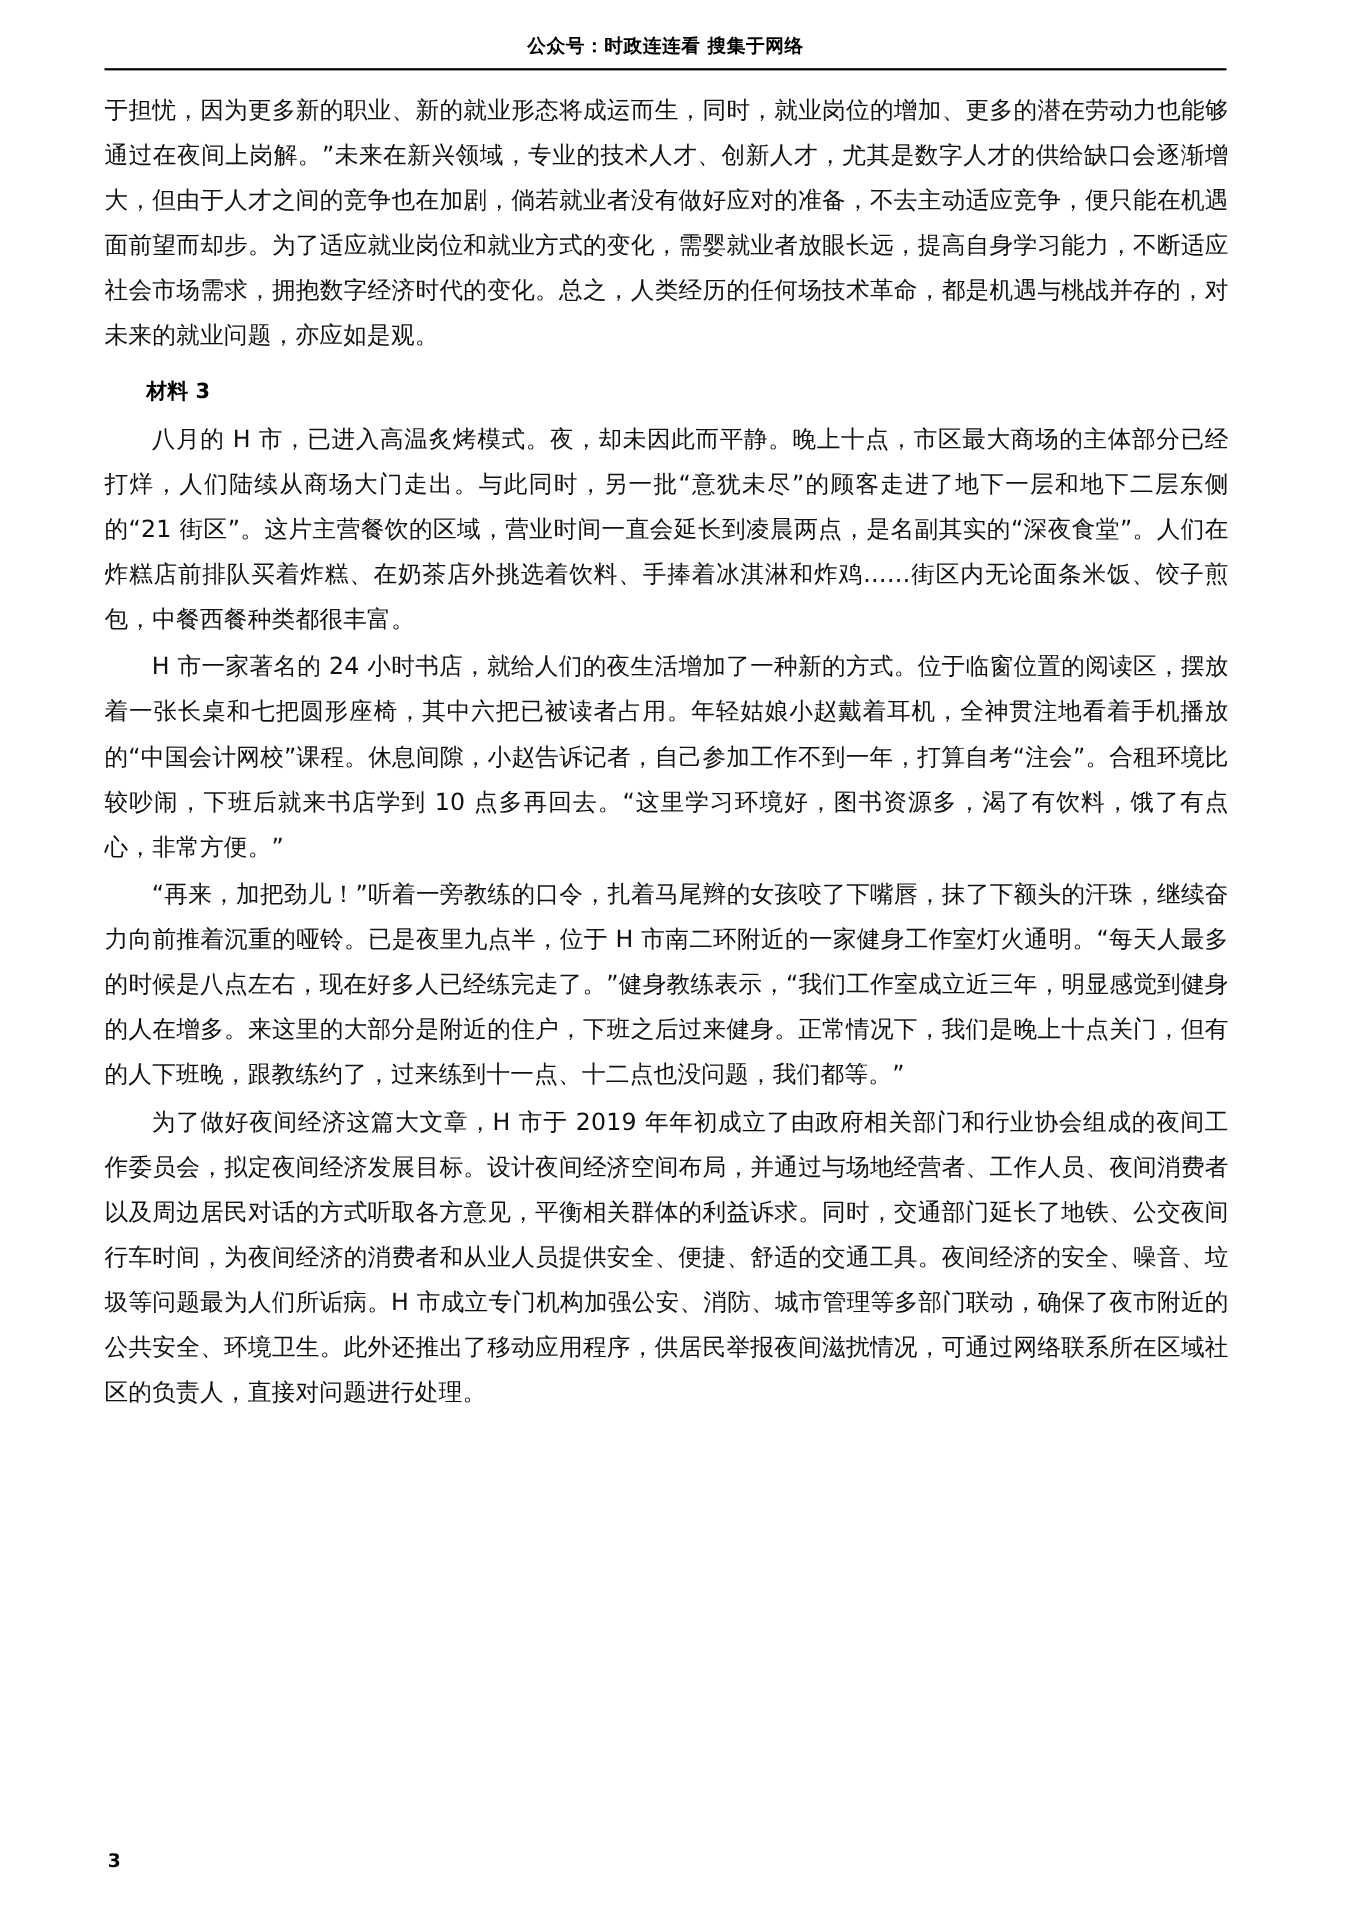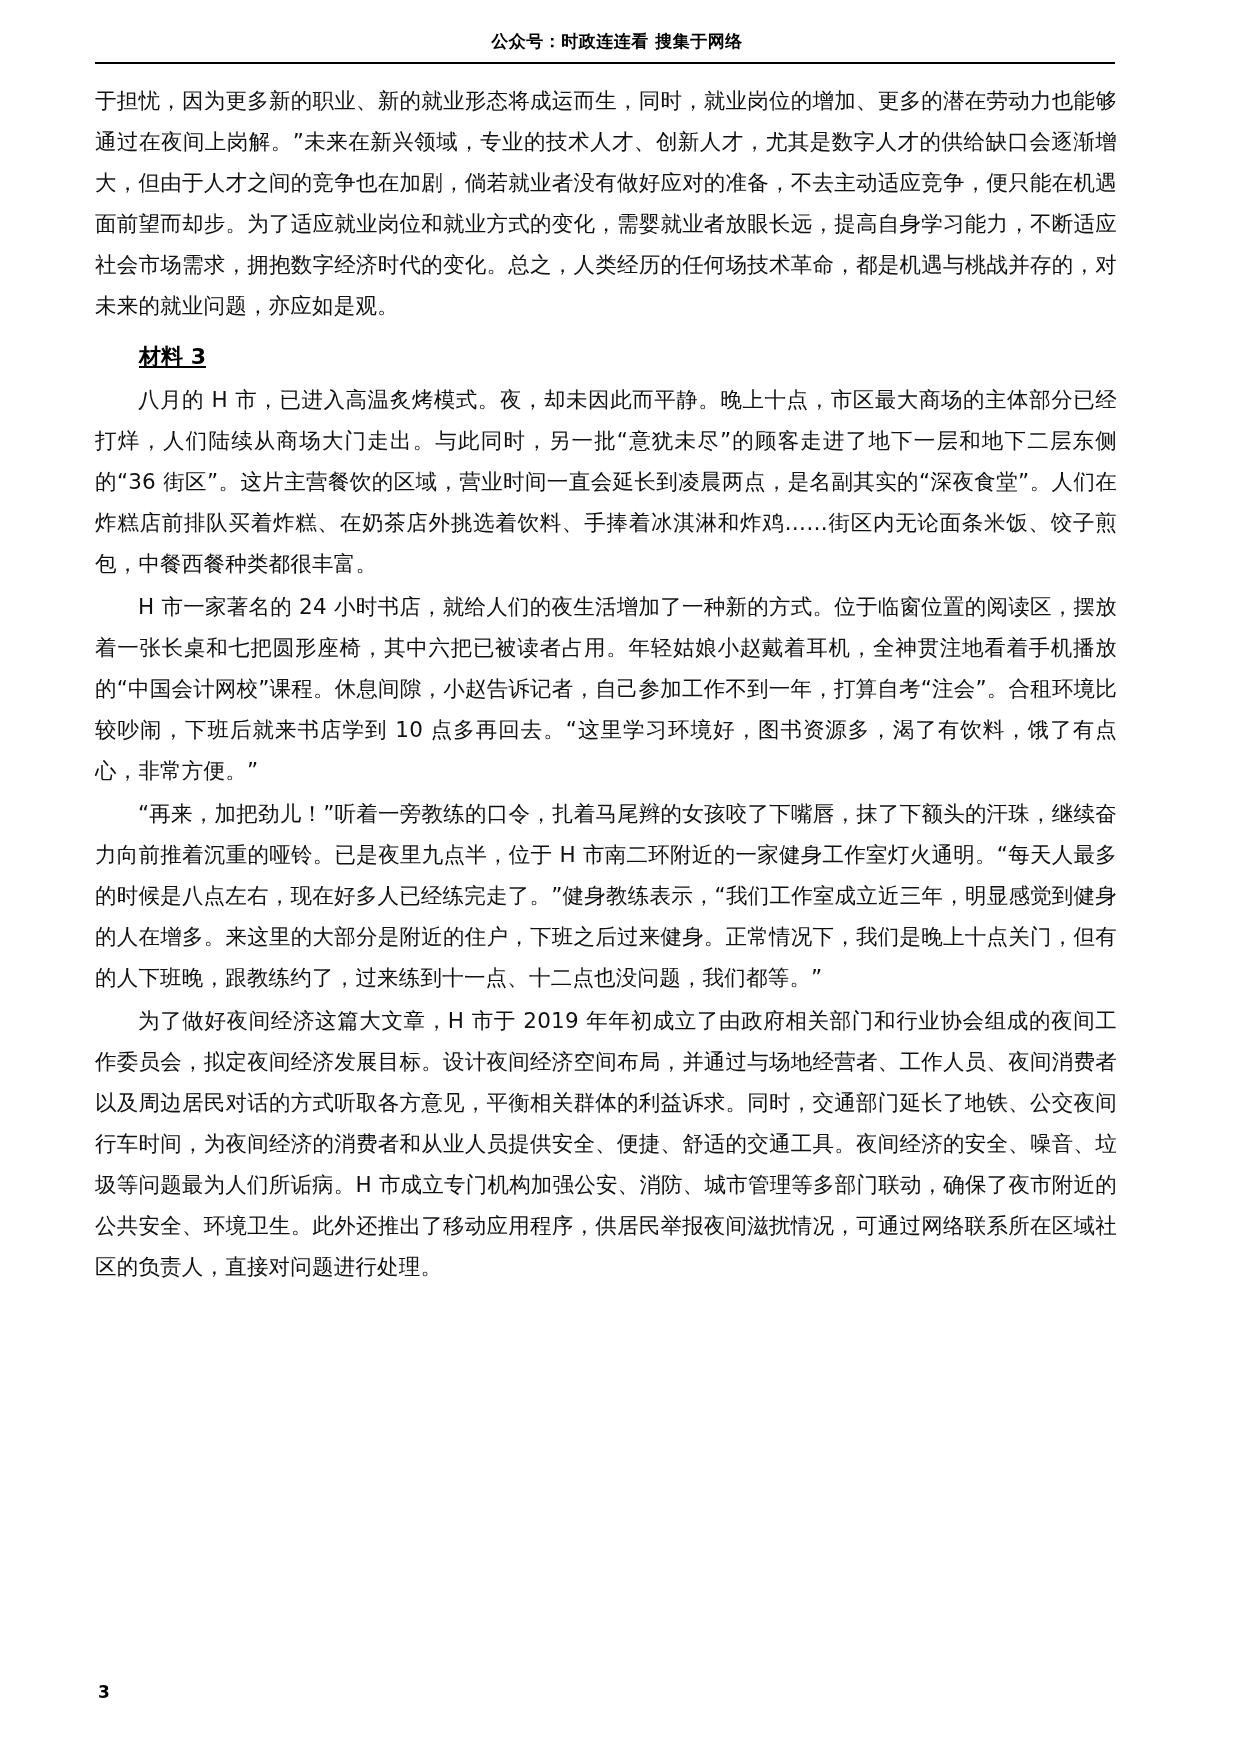--- a/index.html
+++ b/index.html
@@ -16,21 +16,21 @@
     height: 1754px;
     position: relative;
     background: #ffffff;
     box-sizing: border-box;
     padding: 0;
     overflow: hidden;
   }
   .header {
     position: absolute;
     top: 30px;
-    left: 107px;
+    left: 95px;
     width: 1020px;
     text-align: center;
   }
   .header-text {
     font-size: 17px;
     font-weight: bold;
     letter-spacing: 0.5px;
     color: #000000;
     font-family: "DejaVu Sans", "Liberation Sans", sans-serif;
   }
@@ -56,27 +56,26 @@
     text-justify: inter-ideograph;
     color: #111111;
     font-family: "DejaVu Sans", "Liberation Sans", sans-serif;
     letter-spacing: 0.2px;
   }
   p.indent {
     text-indent: 2em;
   }
   .section-title {
     margin: 10px 0 2px 0;
-    font-size: 22px;
+    font-size: 19px;
     line-height: 41px;
     font-weight: bold;
     text-indent: 2em;
     font-family: "DejaVu Sans", "Liberation Sans", sans-serif;
     color: #000000;
-    text-decoration: underline;
   }
   .page-number {
     position: absolute;
     left: 98px;
     bottom: 52px;
     font-size: 17px;
     font-weight: bold;
     color: #000000;
     font-family: "DejaVu Sans", "Liberation Sans", sans-serif;
   }
@@ -90,21 +89,21 @@
     <span class="header-text">公众号：时政连连看  搜集于网络</span>
   </div>
   <div class="header-rule"></div>
 
   <div class="content">
 
     <p class="para">于担忧，因为更多新的职业、新的就业形态将成运而生，同时，就业岗位的增加、更多的潜在劳动力也能够通过在夜间上岗解。”未来在新兴领域，专业的技术人才、创新人才，尤其是数字人才的供给缺口会逐渐增大，但由于人才之间的竞争也在加剧，倘若就业者没有做好应对的准备，不去主动适应竞争，便只能在机遇面前望而却步。为了适应就业岗位和就业方式的变化，需婴就业者放眼长远，提高自身学习能力，不断适应社会市场需求，拥抱数字经济时代的变化。总之，人类经历的任何场技术革命，都是机遇与桃战并存的，对未来的就业问题，亦应如是观。</p>
 
     <p class="section-title">材料 3</p>
 
-    <p class="para indent">八月的 H 市，已进入高温炙烤模式。夜，却未因此而平静。晚上十点，市区最大商场的主体部分已经打烊，人们陆续从商场大门走出。与此同时，另一批“意犹未尽”的顾客走进了地下一层和地下二层东侧的“36 街区”。这片主营餐饮的区域，营业时间一直会延长到凌晨两点，是名副其实的“深夜食堂”。人们在炸糕店前排队买着炸糕、在奶茶店外挑选着饮料、手捧着冰淇淋和炸鸡……街区内无论面条米饭、饺子煎包，中餐西餐种类都很丰富。</p>
+    <p class="para indent">八月的 H 市，已进入高温炙烤模式。夜，却未因此而平静。晚上十点，市区最大商场的主体部分已经打烊，人们陆续从商场大门走出。与此同时，另一批“意犹未尽”的顾客走进了地下一层和地下二层东侧的“21 街区”。这片主营餐饮的区域，营业时间一直会延长到凌晨两点，是名副其实的“深夜食堂”。人们在炸糕店前排队买着炸糕、在奶茶店外挑选着饮料、手捧着冰淇淋和炸鸡……街区内无论面条米饭、饺子煎包，中餐西餐种类都很丰富。</p>
     <p class="para indent">H 市一家著名的 24 小时书店，就给人们的夜生活增加了一种新的方式。位于临窗位置的阅读区，摆放着一张长桌和七把圆形座椅，其中六把已被读者占用。年轻姑娘小赵戴着耳机，全神贯注地看着手机播放的“中国会计网校”课程。休息间隙，小赵告诉记者，自己参加工作不到一年，打算自考“注会”。合租环境比较吵闹，下班后就来书店学到 10 点多再回去。“这里学习环境好，图书资源多，渴了有饮料，饿了有点心，非常方便。”</p>
     <p class="para indent">“再来，加把劲儿！”听着一旁教练的口令，扎着马尾辫的女孩咬了下嘴唇，抹了下额头的汗珠，继续奋力向前推着沉重的哑铃。已是夜里九点半，位于 H 市南二环附近的一家健身工作室灯火通明。“每天人最多的时候是八点左右，现在好多人已经练完走了。”健身教练表示，“我们工作室成立近三年，明显感觉到健身的人在增多。来这里的大部分是附近的住户，下班之后过来健身。正常情况下，我们是晚上十点关门，但有的人下班晚，跟教练约了，过来练到十一点、十二点也没问题，我们都等。”</p>
     <p class="para indent">为了做好夜间经济这篇大文章，H 市于 2019 年年初成立了由政府相关部门和行业协会组成的夜间工作委员会，拟定夜间经济发展目标。设计夜间经济空间布局，并通过与场地经营者、工作人员、夜间消费者以及周边居民对话的方式听取各方意见，平衡相关群体的利益诉求。同时，交通部门延长了地铁、公交夜间行车时间，为夜间经济的消费者和从业人员提供安全、便捷、舒适的交通工具。夜间经济的安全、噪音、垃圾等问题最为人们所诟病。H 市成立专门机构加强公安、消防、城市管理等多部门联动，确保了夜市附近的公共安全、环境卫生。此外还推出了移动应用程序，供居民举报夜间滋扰情况，可通过网络联系所在区域社区的负责人，直接对问题进行处理。</p>
 
   </div>
 
   <div class="page-number">3</div>
 
 </div>
 

